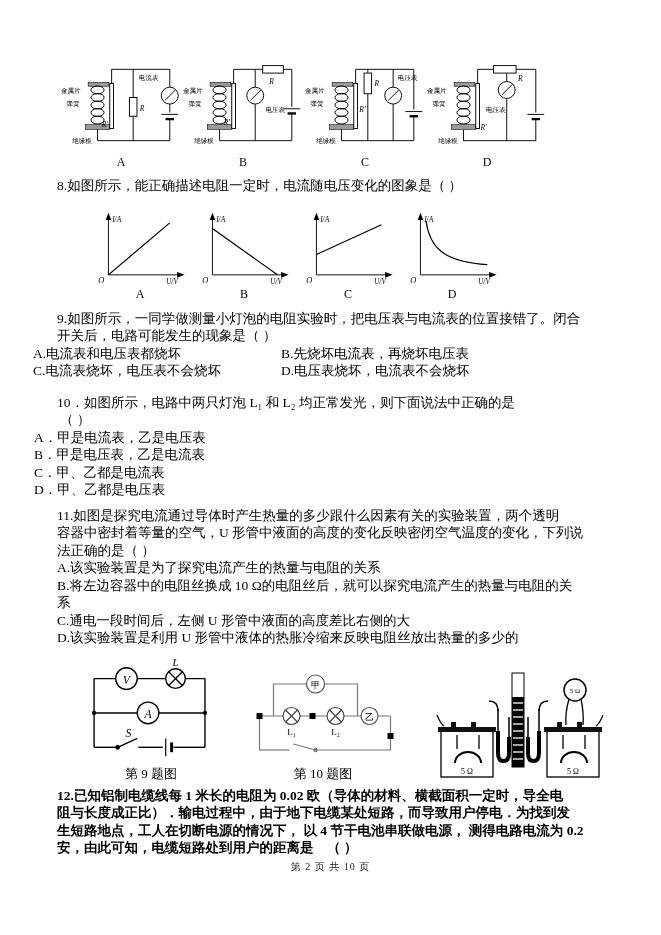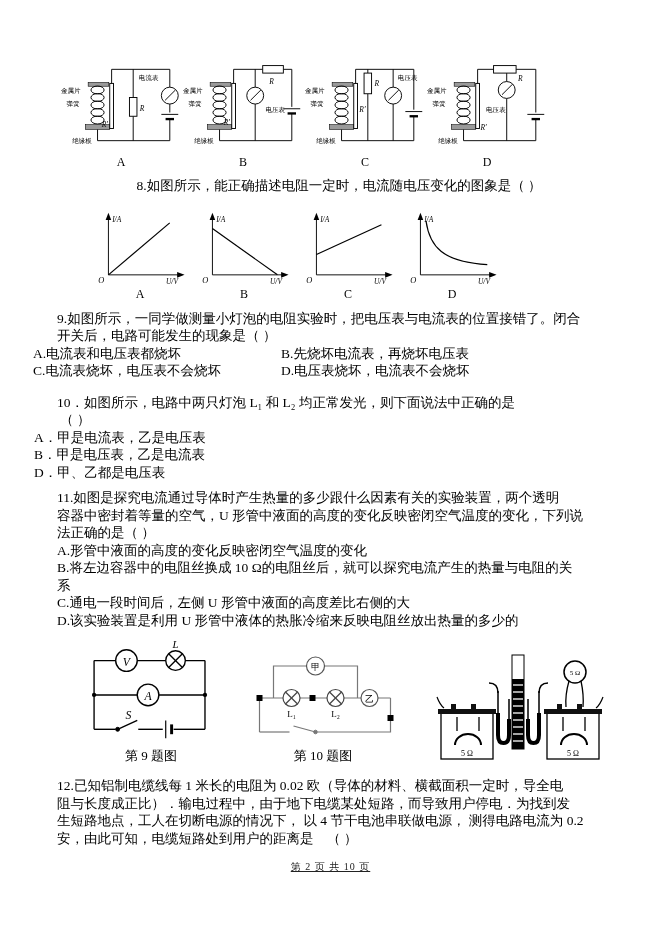--- a/index.html
+++ b/index.html
@@ -12,21 +12,21 @@
   .content { padding-top:55px; }
   svg { display:block; }
   svg text { font-family:"Liberation Serif", serif; }
 
   
   .circuits-row { display:flex; margin-left:60px; }
   .circuit-fig { width:122px; text-align:center; }
   .circuit-letter { font-size:12px; margin-top:0px; }
 
   .qline { padding-left:57px; padding-right:40px; line-height:17.5px; white-space:nowrap; }
-  .q8-line { margin-top:7px;text-align:center; }
+  .q8-line { margin-top:7px; }
 
   
   .graphs-row { display:flex; margin-left:88px; margin-top:12px; }
   .graph-fig { width:104px; text-align:center; }
   .graph-letter { font-size:12px; }
 
   .q9-block { margin-top:8px; }
   .opt-grid { display:grid; grid-template-columns:248px auto; padding-left:33px; line-height:17.5px; }
 
   .q10-block { margin-top:14px; }
@@ -35,25 +35,25 @@
   .q11-block { margin-top:8px; }
 
   
   .figs-row { display:flex; align-items:flex-end; margin-top:10px; margin-left:80px; }
   .fig { text-align:center; }
   .fig9 { width:142px; }
   .fig10 { width:158px; margin-left:22px; }
   .fig11 { width:172px; margin-left:32px; }
   .fig-caption { font-size:13px; margin-top:2px; }
 
-  .q12-block { margin-top:12px; }
+  .q12-block { margin-top:4px;font-weight:bold; }
 
   .footer {
     position:absolute; left:0; top:860px; width:100%;
-    text-align:center; font-size:10px; color:#222; letter-spacing:1px;text-decoration:underline;
+    text-align:center; font-size:10px; color:#222; letter-spacing:1px;
   }
 </style>
 </head>
 <body>
 
 <div class="page">
 <div class="content">
 
   <div class="circuits-row">
 
@@ -315,29 +315,30 @@
       <div>D.电压表烧坏，电流表不会烧坏</div>
     </div>
   </div>
 
   <div class="q10-block">
     <div class="qline">10．如图所示，电路中两只灯泡 L₁ 和 L₂ 均正常发光，则下面说法中正确的是</div>
     <div class="qline" style="padding-left:60px">（        ）</div>
     <div class="q10-opts">
       <div class="qline">A．甲是电流表，乙是电压表</div>
       <div class="qline">B．甲是电压表，乙是电流表</div>
+      <div class="qline">C．甲、乙都是电流表</div>
       <div class="qline">D．甲、乙都是电压表</div>
     </div>
   </div>
 
   <div class="q11-block">
     <div class="qline">11.如图是探究电流通过导体时产生热量的多少跟什么因素有关的实验装置，两个透明</div>
     <div class="qline">容器中密封着等量的空气，U 形管中液面的高度的变化反映密闭空气温度的变化，下列说</div>
     <div class="qline">法正确的是（        ）</div>
-    <div class="qline">A.形管中液面的高度的变化反映密闭空气温度的变化</div>
+    <div class="qline">A.该实验装置是为了探究电流产生的热量与电阻的关系</div>
     <div class="qline">B.将左边容器中的电阻丝换成 10 Ω的电阻丝后，就可以探究电流产生的热量与电阻的关</div>
     <div class="qline">系</div>
     <div class="qline">C.通电一段时间后，左侧 U 形管中液面的高度差比右侧的大</div>
     <div class="qline">D.该实验装置是利用 U 形管中液体的热胀冷缩来反映电阻丝放出热量的多少的</div>
   </div>
 
   <div class="figs-row">
 
     <div class="fig fig9">
       <svg width="142" height="106" viewBox="0 0 140 108">

